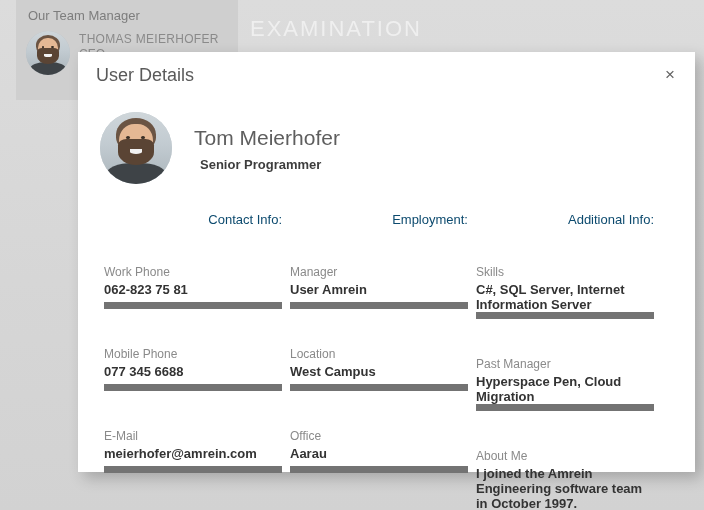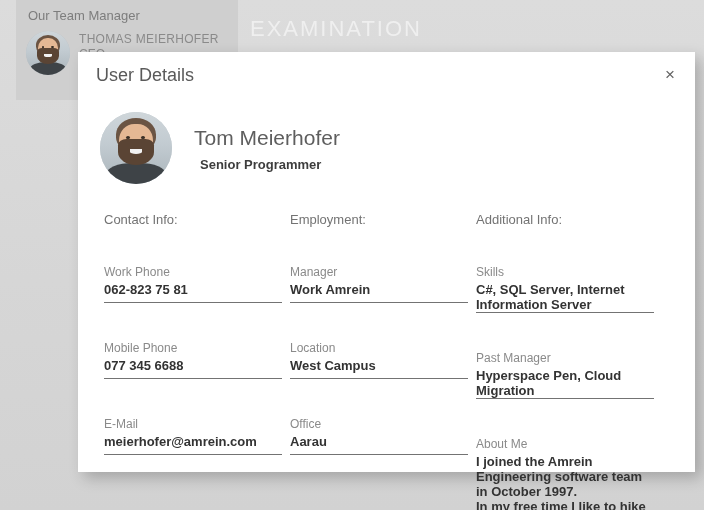--- a/index.html
+++ b/index.html
@@ -181,26 +181,27 @@
   #detail-columns {
     display: flex;
     padding: 28px 0 0 0;
     margin-left: 26px;
     gap: 0;
   }
   .detail-col { width: 178px; margin-right: 8px; }
   .detail-col:last-child { margin-right: 0; }
   .col-heading {
     font-size: 13px;
-    color: #737373;
+    color: #0c4a6e;
     margin: 0 0 10px 0;
     font-weight: normal;
+    text-align: right;
   }
   .field {
-    border-bottom: 1px solid #737373;
+    border-bottom: 7px solid #737373;
     padding-bottom: 5px;
     margin-bottom: 9px;
     margin-top: 38px;
   }
   .field-label {
     font-size: 12px;
     color: #8a8a8a;
     line-height: 15px;
   }
   .field-value {
@@ -289,21 +290,21 @@
         <div class="field">
           <div class="field-label">E-Mail</div>
           <div class="field-value">meierhofer@amrein.com</div>
         </div>
       </div>
 
       <div class="detail-col">
         <div class="col-heading">Employment:</div>
         <div class="field">
           <div class="field-label">Manager</div>
-          <div class="field-value">Work Amrein</div>
+          <div class="field-value">User Amrein</div>
         </div>
         <div class="field">
           <div class="field-label">Location</div>
           <div class="field-value">West Campus</div>
         </div>
         <div class="field">
           <div class="field-label">Office</div>
           <div class="field-value">Aarau</div>
         </div>
       </div>

